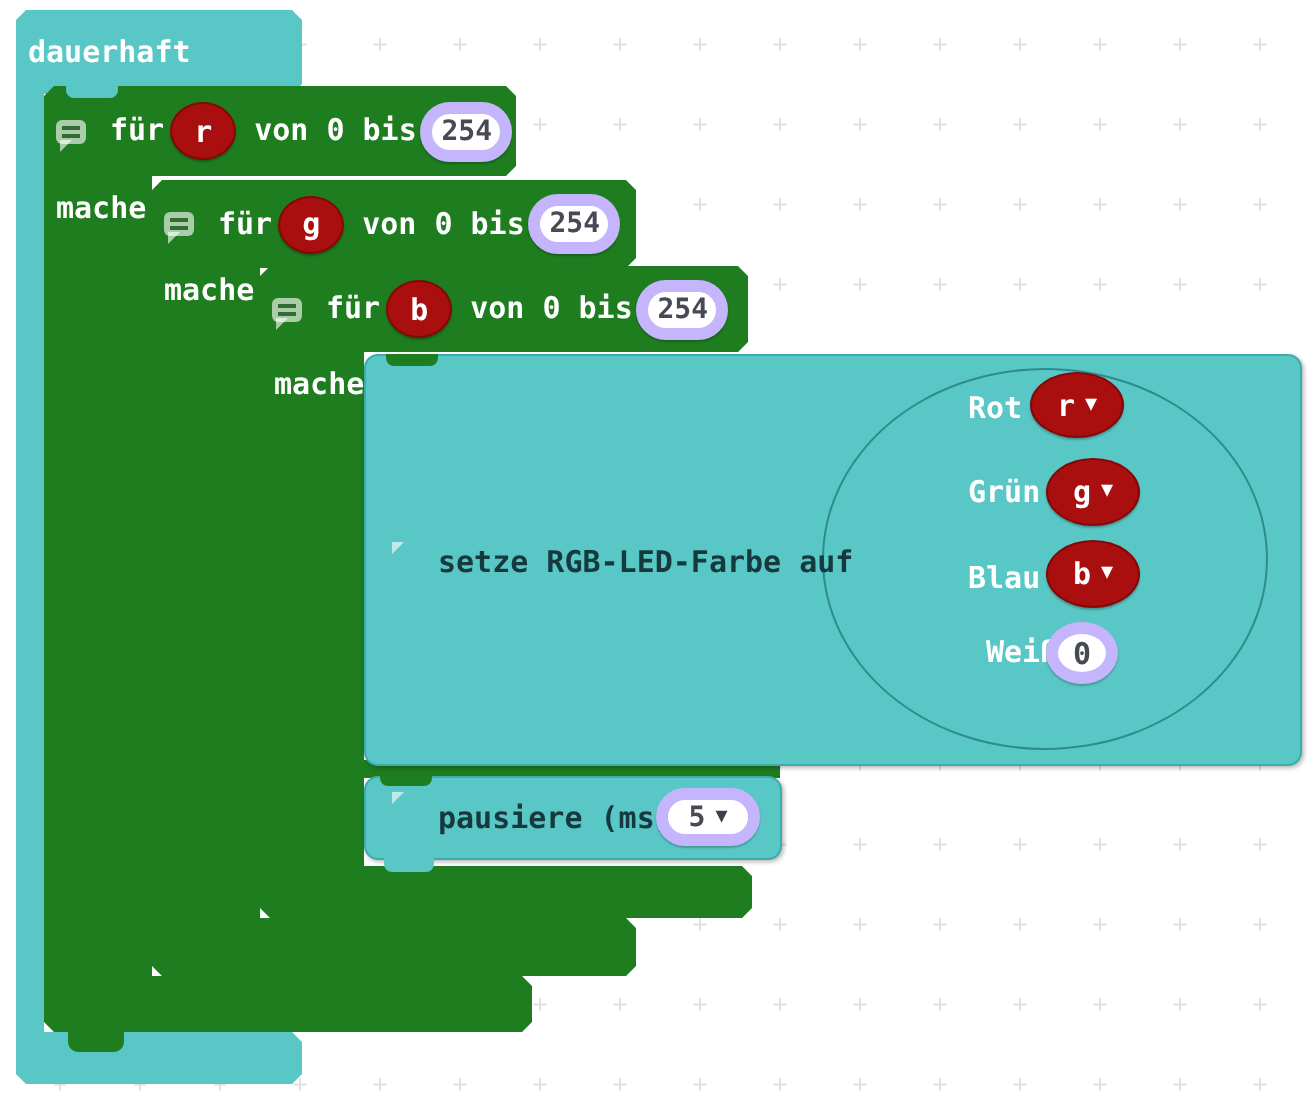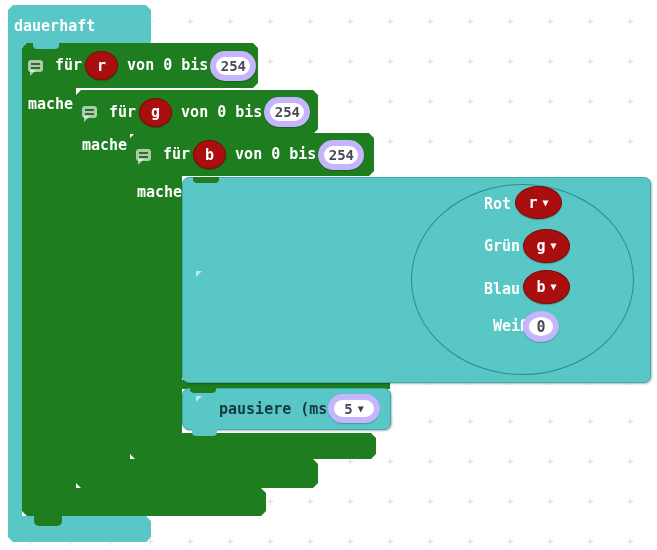--- a/index.html
+++ b/index.html
@@ -343,20 +343,21 @@
       </span>
     </div>
     <span class="wt abs" style="left:7px;top:51px;">mache</span>
   </div>
 
   <div id="gap-strip" class="green"></div>
 
   <div id="blk-set" class="rblk">
     <div id="ellipse"></div>
     <span class="cicon ct abs" style="left:11px;top:95px;"></span>
+    <span class="dk abs" style="left:36px;top:95px;">setze RGB-LED-Farbe auf</span>
 
     <span class="wt abs" style="left:301px;top:18px;">Rot</span>
     <span class="roval abs" style="left:332px;top:8px;width:47px;height:33px;">
       <span>r</span>
       <span class="arrw">▼</span>
     </span>
 
     <span class="wt abs" style="left:301px;top:60px;">Grün</span>
     <span class="roval abs" style="left:340px;top:51px;width:47px;height:34px;">
       <span>g</span>

